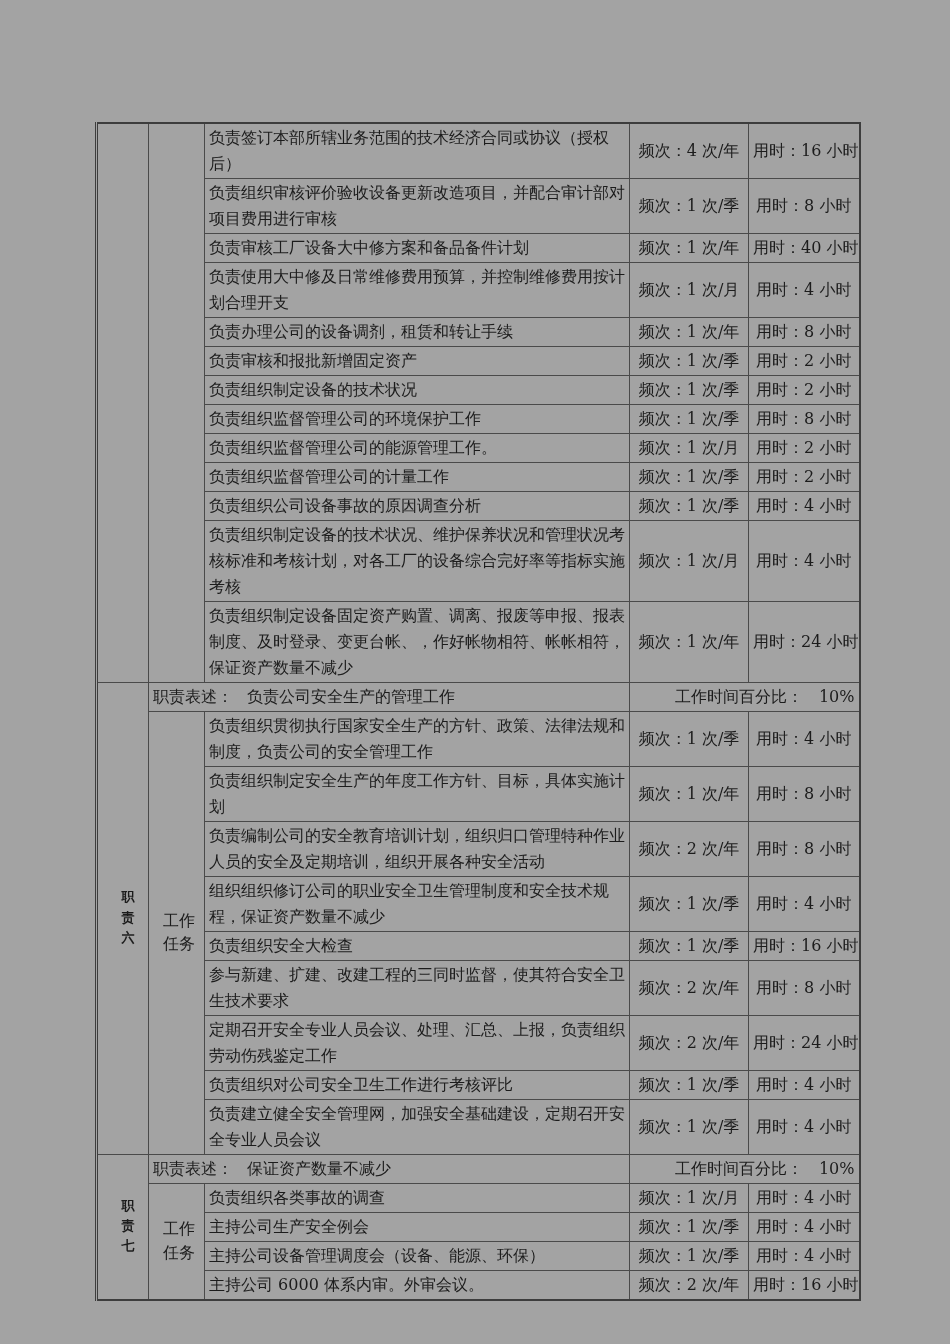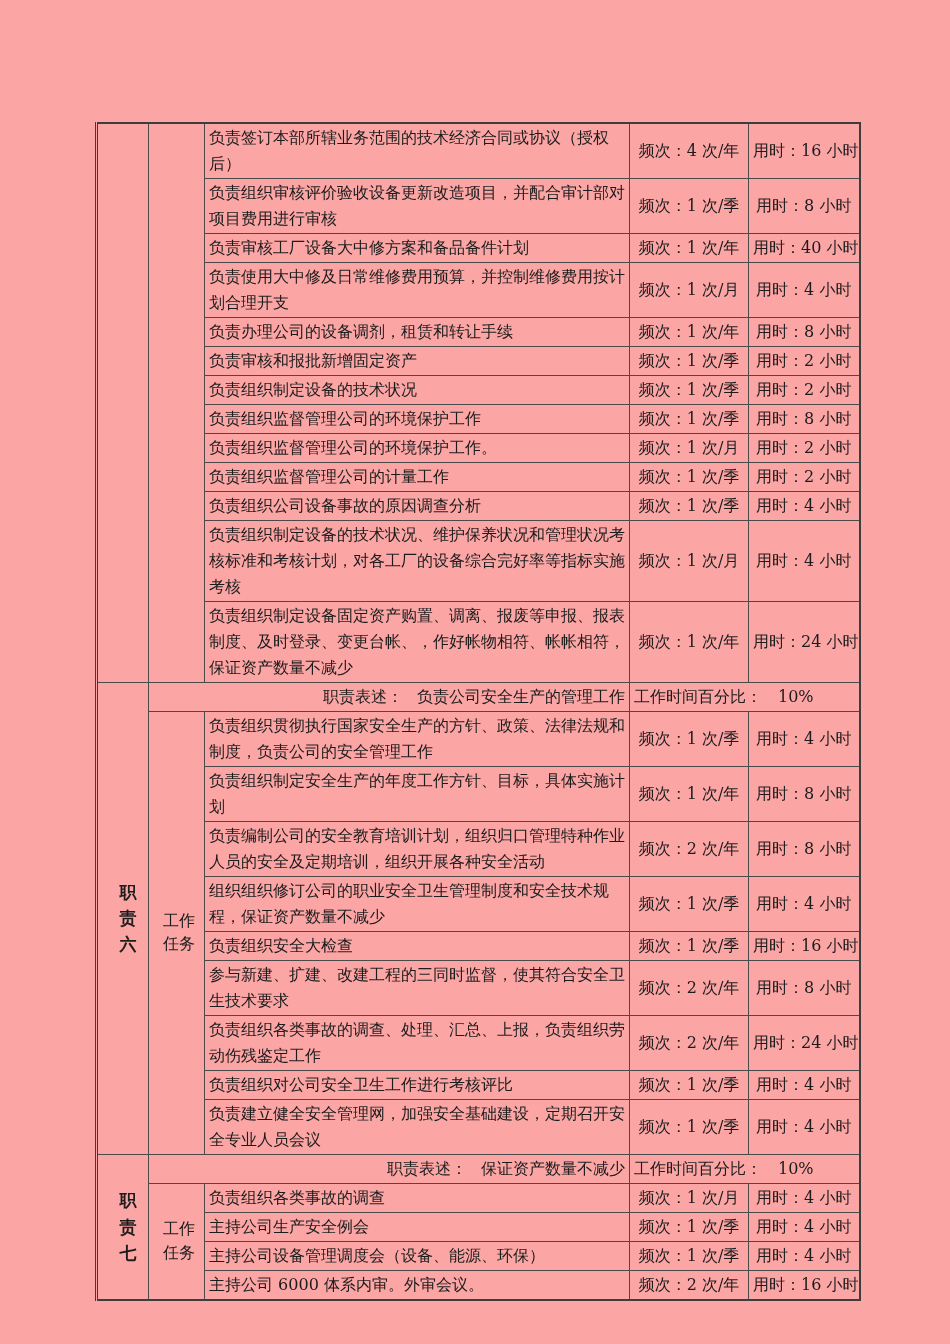--- a/index.html
+++ b/index.html
@@ -4,21 +4,21 @@
 <style>
   html, body {
     margin: 0;
     padding: 0;
     background: #ffffff;
   }
   .page {
     position: relative;
     width: 950px;
     height: 1344px;
-    background: #fca5a5;
+    background: #a3a3a3;
     overflow: hidden;
     font-family: "DejaVu Serif", "Liberation Serif", serif;
     color: #1c1c1c;
   }
   table.resp-table {
     position: absolute;
     left: 95px;
     top: 122px;
     width: 763px;
     border-collapse: collapse;
@@ -38,21 +38,21 @@
   }
   td.duty-cell {
     text-align: center;
     padding: 0;
   }
   .duty-label {
     display: inline-block;
     width: 1.15em;
     word-break: break-all;
     font-weight: bold;
-    font-size: 17px;
+    font-size: 13px;
     line-height: 1.55;
     text-align: center;
     margin-left: 10px;
   }
   td.tasklabel-cell {
     text-align: center;
     padding: 0;
   }
   .task-group-label {
     display: inline-block;
@@ -65,26 +65,26 @@
     text-align: left;
     padding-left: 5px;
     padding-right: 3px;
   }
   td.freq-cell, td.time-cell {
     text-align: center;
     white-space: nowrap;
     padding-left: 5px;
   }
   td.statement-cell {
-    text-align: right;
+    text-align: left;
     padding-left: 8px;
   }
   .statement-text { margin-left: 14px; }
   td.percent-cell {
-    text-align: left;
+    text-align: right;
     padding-left: 5px;
   }
   .percent-value { margin-left: 16px; }
 </style>
 </head>
 <body>
 
 <div class="page">
   <table class="resp-table">
     <colgroup>
@@ -131,21 +131,21 @@
           <td class="desc-cell"><span>负责组织制定设备的技术状况</span></td>
           <td class="freq-cell"><span>频次：1 次/季</span></td>
           <td class="time-cell"><span>用时：2 小时</span></td>
         </tr>
         <tr>
           <td class="desc-cell"><span>负责组织监督管理公司的环境保护工作</span></td>
           <td class="freq-cell"><span>频次：1 次/季</span></td>
           <td class="time-cell"><span>用时：8 小时</span></td>
         </tr>
         <tr>
-          <td class="desc-cell"><span>负责组织监督管理公司的环境保护工作。</span></td>
+          <td class="desc-cell"><span>负责组织监督管理公司的能源管理工作。</span></td>
           <td class="freq-cell"><span>频次：1 次/月</span></td>
           <td class="time-cell"><span>用时：2 小时</span></td>
         </tr>
         <tr>
           <td class="desc-cell"><span>负责组织监督管理公司的计量工作</span></td>
           <td class="freq-cell"><span>频次：1 次/季</span></td>
           <td class="time-cell"><span>用时：2 小时</span></td>
         </tr>
         <tr>
           <td class="desc-cell"><span>负责组织公司设备事故的原因调查分析</span></td>
@@ -192,21 +192,21 @@
           <td class="desc-cell"><span>负责组织安全大检查</span></td>
           <td class="freq-cell"><span>频次：1 次/季</span></td>
           <td class="time-cell"><span>用时：16 小时</span></td>
         </tr>
         <tr>
           <td class="desc-cell"><span>参与新建、扩建、改建工程的三同时监督，使其符合安全卫生技术要求</span></td>
           <td class="freq-cell"><span>频次：2 次/年</span></td>
           <td class="time-cell"><span>用时：8 小时</span></td>
         </tr>
         <tr>
-          <td class="desc-cell"><span>负责组织各类事故的调查、处理、汇总、上报，负责组织劳动伤残鉴定工作</span></td>
+          <td class="desc-cell"><span>定期召开安全专业人员会议、处理、汇总、上报，负责组织劳动伤残鉴定工作</span></td>
           <td class="freq-cell"><span>频次：2 次/年</span></td>
           <td class="time-cell"><span>用时：24 小时</span></td>
         </tr>
         <tr>
           <td class="desc-cell"><span>负责组织对公司安全卫生工作进行考核评比</span></td>
           <td class="freq-cell"><span>频次：1 次/季</span></td>
           <td class="time-cell"><span>用时：4 小时</span></td>
         </tr>
         <tr>
           <td class="desc-cell"><span>负责建立健全安全管理网，加强安全基础建设，定期召开安全专业人员会议</span></td>

